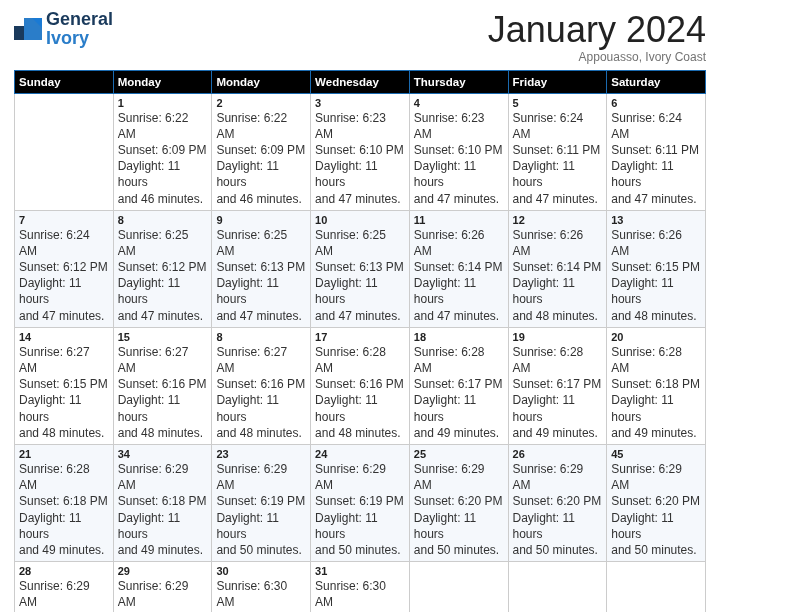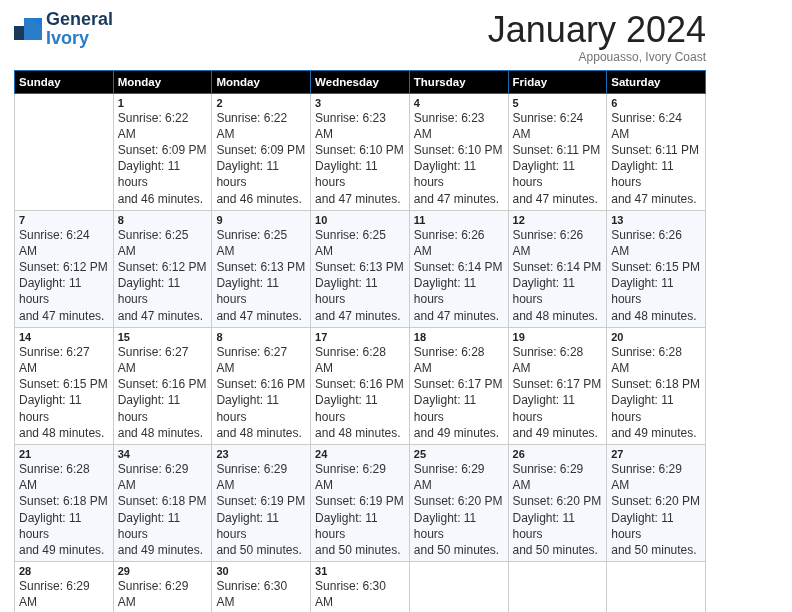--- a/index.html
+++ b/index.html
@@ -311,21 +311,21 @@
 and 50 minutes.</div>
           </td>
           <td>
             <span class="day-num">26</span>
             <div class="day-info" style="white-space: pre-line;">Sunrise: 6:29 AM
 Sunset: 6:20 PM
 Daylight: 11 hours
 and 50 minutes.</div>
           </td>
           <td>
-            <span class="day-num">27</span>
+            <span class="day-num">45</span>
             <div class="day-info" style="white-space: pre-line;">Sunrise: 6:29 AM
 Sunset: 6:20 PM
 Daylight: 11 hours
 and 50 minutes.</div>
           </td>
         </tr>
         <tr>
           <td>
             <span class="day-num">28</span>
             <div class="day-info" style="white-space: pre-line;">Sunrise: 6:29 AM

